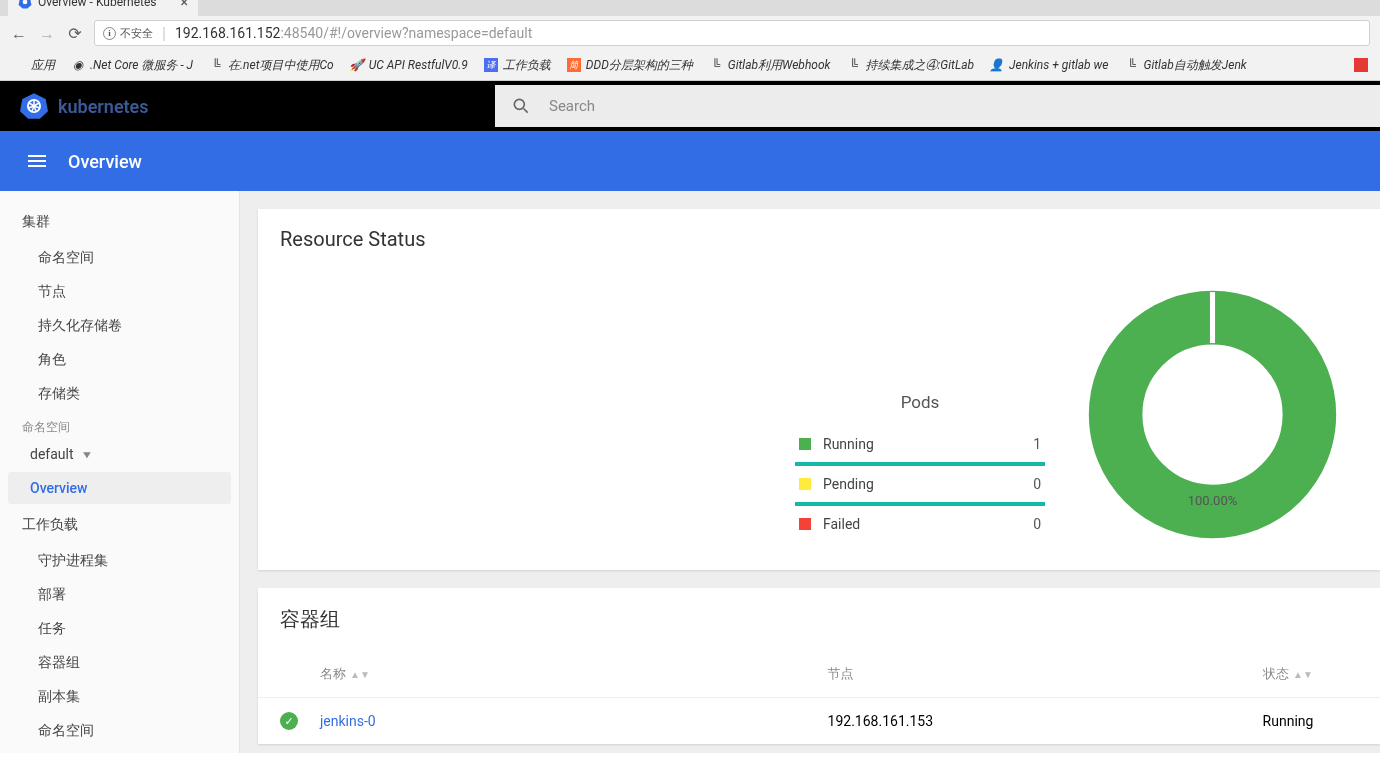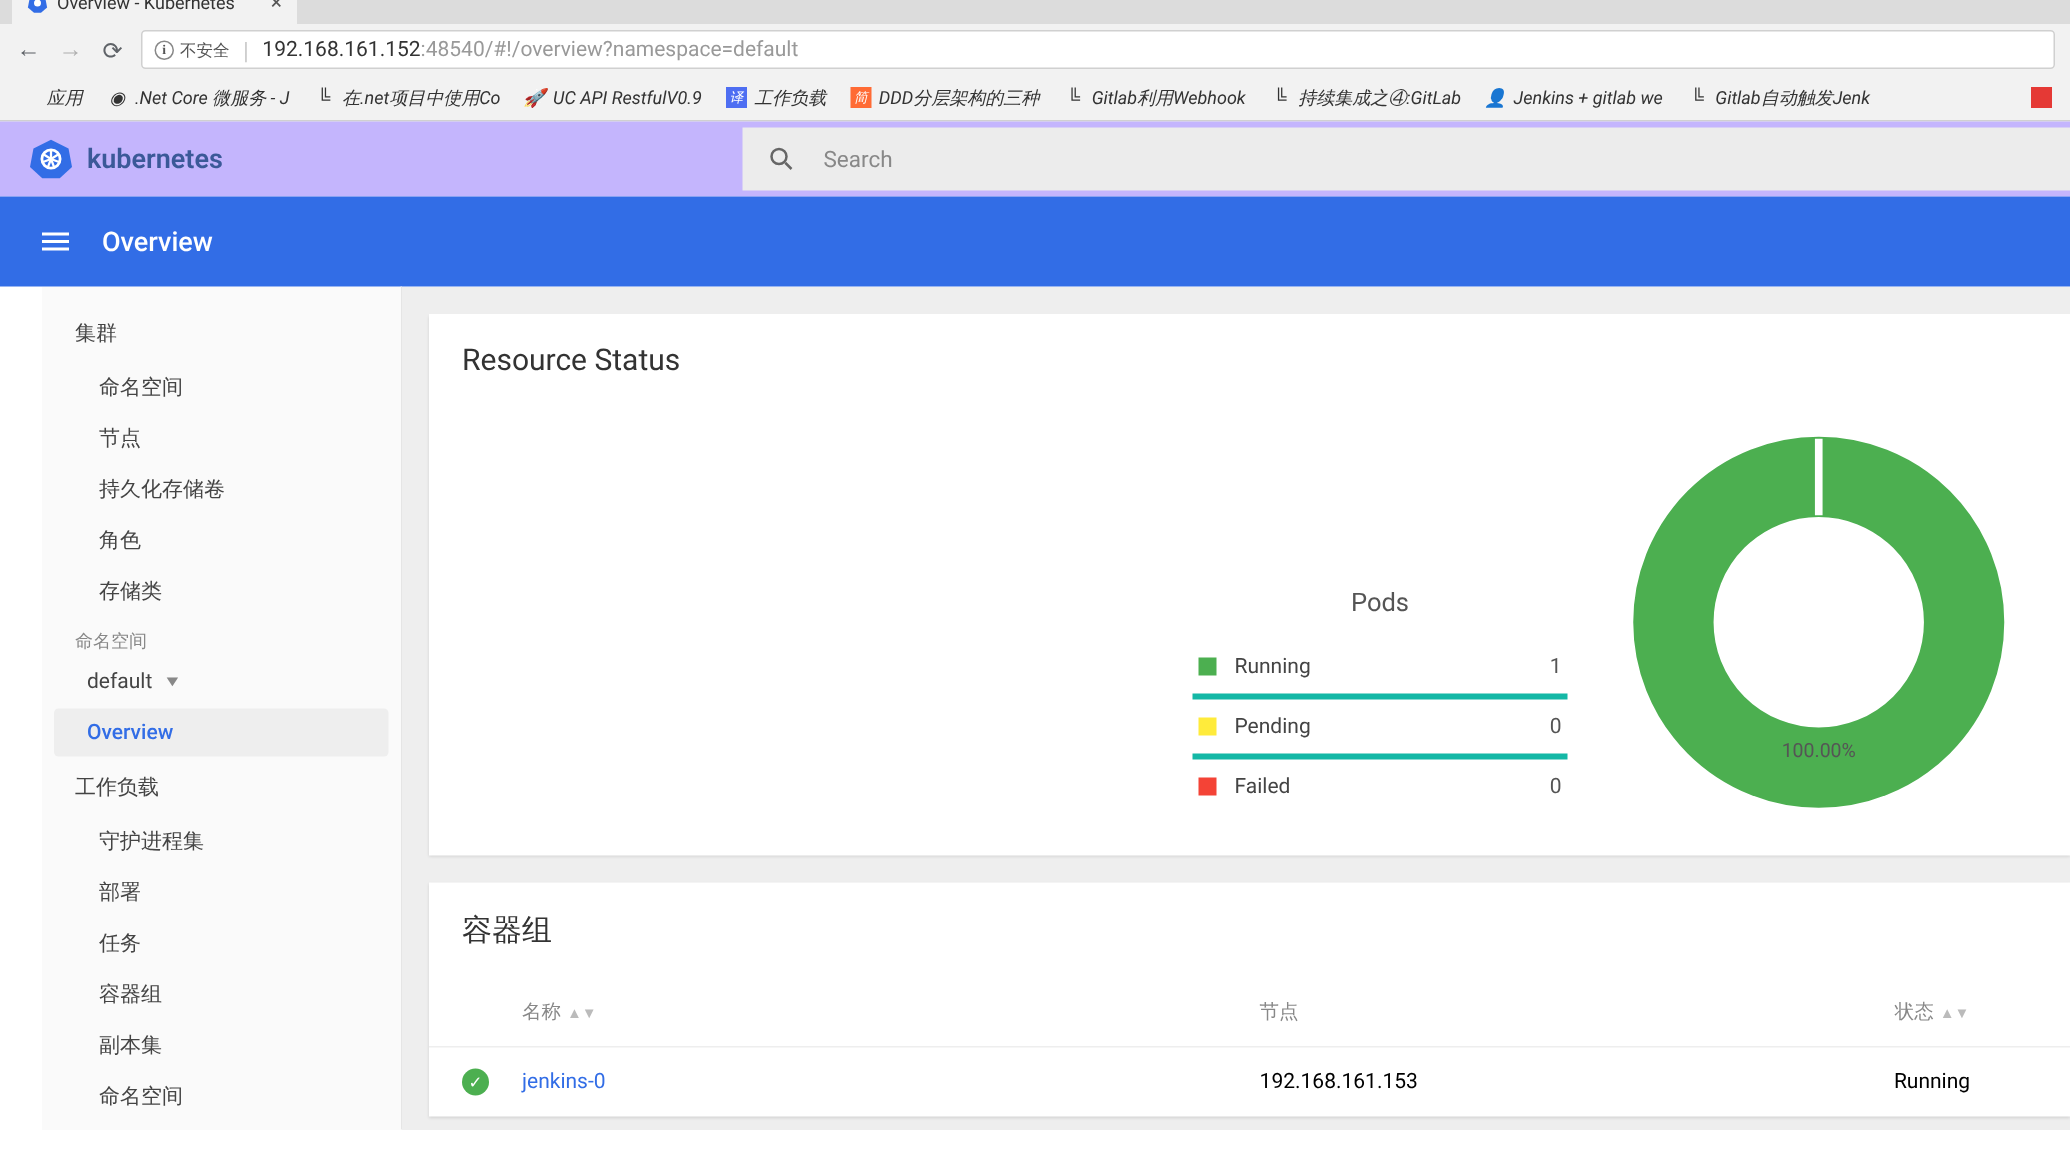--- a/index.html
+++ b/index.html
@@ -23,37 +23,37 @@
 .urlsep { color:#ccc; margin:0 3px; }
 .bookmarks { display:flex; align-items:center; height:30px; gap:16px; padding:0 12px; font-size:12px; color:#333; overflow:hidden; }
 .bm { display:flex; align-items:center; gap:5px; cursor:pointer; white-space:nowrap;font-style:italic; }
 .bm .bmi { width:14px; height:14px; display:inline-flex; align-items:center; justify-content:center; }
 .apps-icon { display:grid; grid-template-columns:repeat(3,4px); grid-template-rows:repeat(3,4px); gap:1px; }
 .apps-icon span { background:#f44336; }
 .apps-icon span:nth-child(2){background:#ffc107;} .apps-icon span:nth-child(3){background:#4caf50;} .apps-icon span:nth-child(4){background:#2196f3;} .apps-icon span:nth-child(5){background:#9c27b0;} .apps-icon span:nth-child(6){background:#ff5722;} .apps-icon span:nth-child(7){background:#009688;} .apps-icon span:nth-child(8){background:#3f51b5;} .apps-icon span:nth-child(9){background:#e91e63;}
 .red-sq { background:#e53935; width:14px; height:14px; }
 
 
-.app-top { display:flex; align-items:center; height:50px; background:#c4b5fd; }
+.app-top { display:flex; align-items:center; height:50px; background:#000000; }
 .brand { display:flex; align-items:center; gap:10px; padding:0 20px; width:495px; }
 .brand-logo { width:28px; height:28px; }
 .brand-text { font-size:18px; font-weight:600; color:#3b5998; }
 .searchwrap { flex:1; display:flex; align-items:center; background:#ececec; height:42px; padding:0 16px; gap:18px; }
 .searchwrap .sicon { color:#666; }
 .searchwrap input { border:none; background:transparent; font-size:15px; color:#333; flex:1; outline:none; }
 .searchwrap input::placeholder{color:#888;}
 
 
 .blue-bar { background:#326de6; color:#fff; height:60px; display:flex; align-items:center; padding:0 28px; gap:22px; }
 .hamburger { cursor:pointer; }
 .hamburger div { width:18px; height:2px; background:#fff; margin:3px 0; }
 .pgtitle { font-size:18px; font-weight:500; }
 
 
-.layout { display:flex; height:calc(768px - 32px - 34px - 30px - 50px - 60px);padding-left:28px; }
+.layout { display:flex; height:calc(768px - 32px - 34px - 30px - 50px - 60px); }
 .sidebar { width:240px; background:#fafafa; border-right:1px solid #e5e5e5; padding:12px 0; overflow-y:auto; }
 .side-head { font-size:14px; color:#444; padding:10px 22px; font-weight:500; }
 .side-sub { font-size:12px; color:#888; padding:8px 22px 4px; }
 .side-item { font-size:14px; color:#444; padding:8px 22px 8px 38px; cursor:pointer; }
 .side-item.active { background:#eee; color:#326de6; font-weight:500; padding-left:22px; border-radius:3px; margin:2px 8px; }
 .ns-select { display:flex; align-items:center; gap:8px; padding:6px 22px 8px 30px; font-size:14px; color:#444; cursor:pointer; }
 .ns-caret { color:#888; transform:scaleX(1.3); font-size:10px; }
 
 .main { flex:1; background:#eee; padding:18px 0 0 18px; overflow-y:auto; }
 .card { background:#fff; margin-bottom:18px; box-shadow:0 1px 2px rgba(0,0,0,0.12); }

